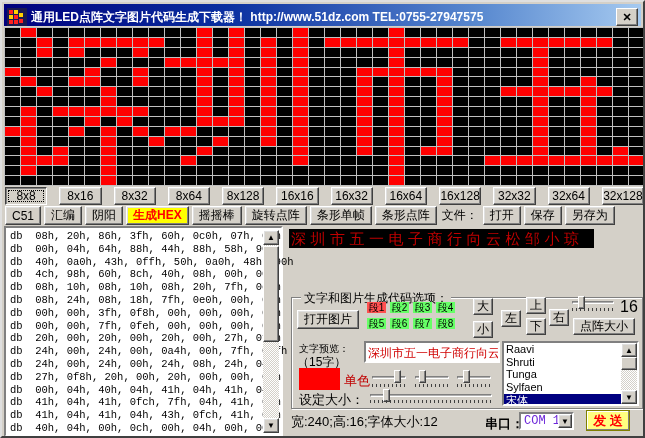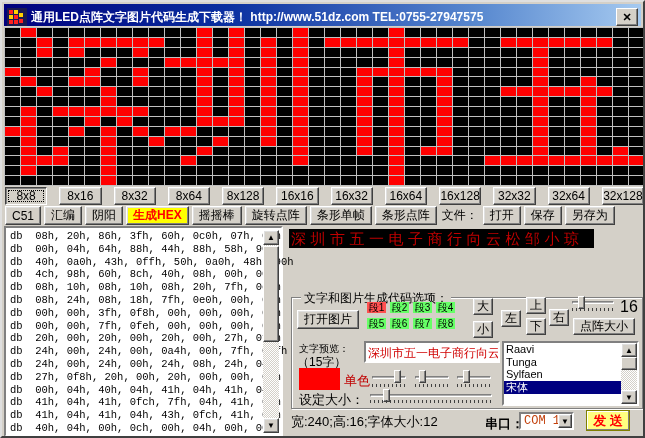--- a/index.html
+++ b/index.html
@@ -90,21 +90,21 @@
   .font-item { font-size:11px; line-height:12.7px; padding-left:2px; color:#000; white-space:nowrap; }
   .font-item.sel { background:#000080; color:#fff; }
   #font-scroll { right:0; top:0; bottom:0; background:repeating-conic-gradient(#fff 0 25%,#d4d0c8 0 50%) 0 0/2px 2px; }
   #color-swatch { position:absolute; left:297px; top:366px; width:41px; height:22px; background:#ff0000; }
   #mono-label { position:absolute; left:342px; top:370px; font-size:13px; color:#c00000; }
   #size-label { position:absolute; left:297px; top:389px; font-size:13px; color:#000; }
   #bottominfo { position:absolute; left:289px; top:411px; font-size:13px; color:#000; }
   #com-label { position:absolute; left:483px; top:413px; font-size:13px; color:#000; font-weight:bold; }
   #com-box { position:absolute; left:517px; top:410px; width:55px; height:18px; background:#fff;
     border:2px solid; border-color:#808080 #fff #fff #808080; }
-  #com-value { position:absolute; left:3px; top:0px; font-size:12px; line-height:14px; color:#c2410c; font-family:"Liberation Mono",monospace; }
+  #com-value { position:absolute; left:3px; top:0px; font-size:12px; line-height:14px; color:#6d28d9; font-family:"Liberation Mono",monospace; }
   #com-drop { position:absolute; right:0; top:0; width:14px; height:14px; font-size:8px; }
   #send-btn { position:absolute; left:584px; top:408px; width:44px; height:21px; background:#ffff80;
     border:1px solid #808000; box-shadow:inset -1px -1px 0 #808080, inset 1px 1px 0 #fff;
     color:#ff0000; font-size:13px; font-weight:bold; display:flex; align-items:center; justify-content:center; }
 </style>
 </head>
 <body>
 
 <div id="window">
 
@@ -853,20 +853,21 @@
   <div id="dotsize-value">16</div>
   <div id="dot-size-btn" class="btn3d">点阵大小</div>
 
   <div id="preview-label">文字预览：</div>
   <div id="preview-count">（15字）</div>
   <div id="preview-input">深圳市五一电子商行向云松邹小琼</div>
 
   <div id="fontlist">
     <div id="font-items">
         <div class="font-item">Raavi</div>
+        <div class="font-item">Shruti</div>
         <div class="font-item">Tunga</div>
         <div class="font-item">Sylfaen</div>
         <div class="font-item sel">宋体</div>
       </div>
     <div class="vscroll" id="font-scroll">
       <div class="sbtn btn3d" style="top:0;height:14px">▲</div>
       <div class="sthumb" style="top:14px;height:13px"></div>
       <div class="sbtn btn3d" style="bottom:0;height:14px">▼</div>
     </div>
   </div>

